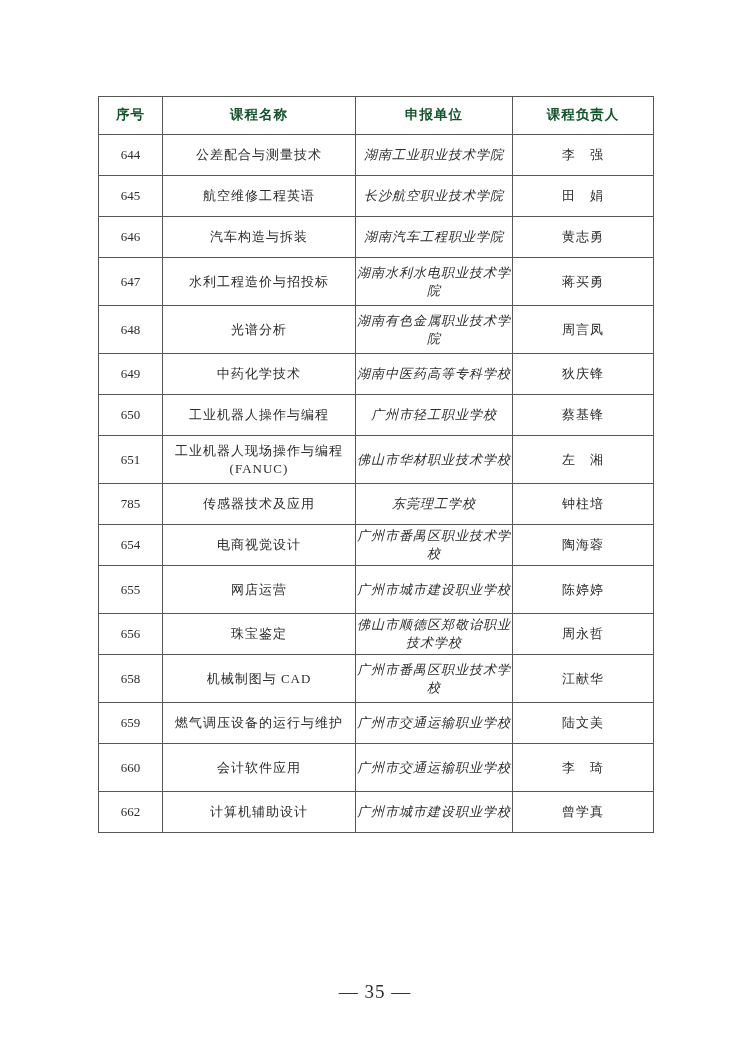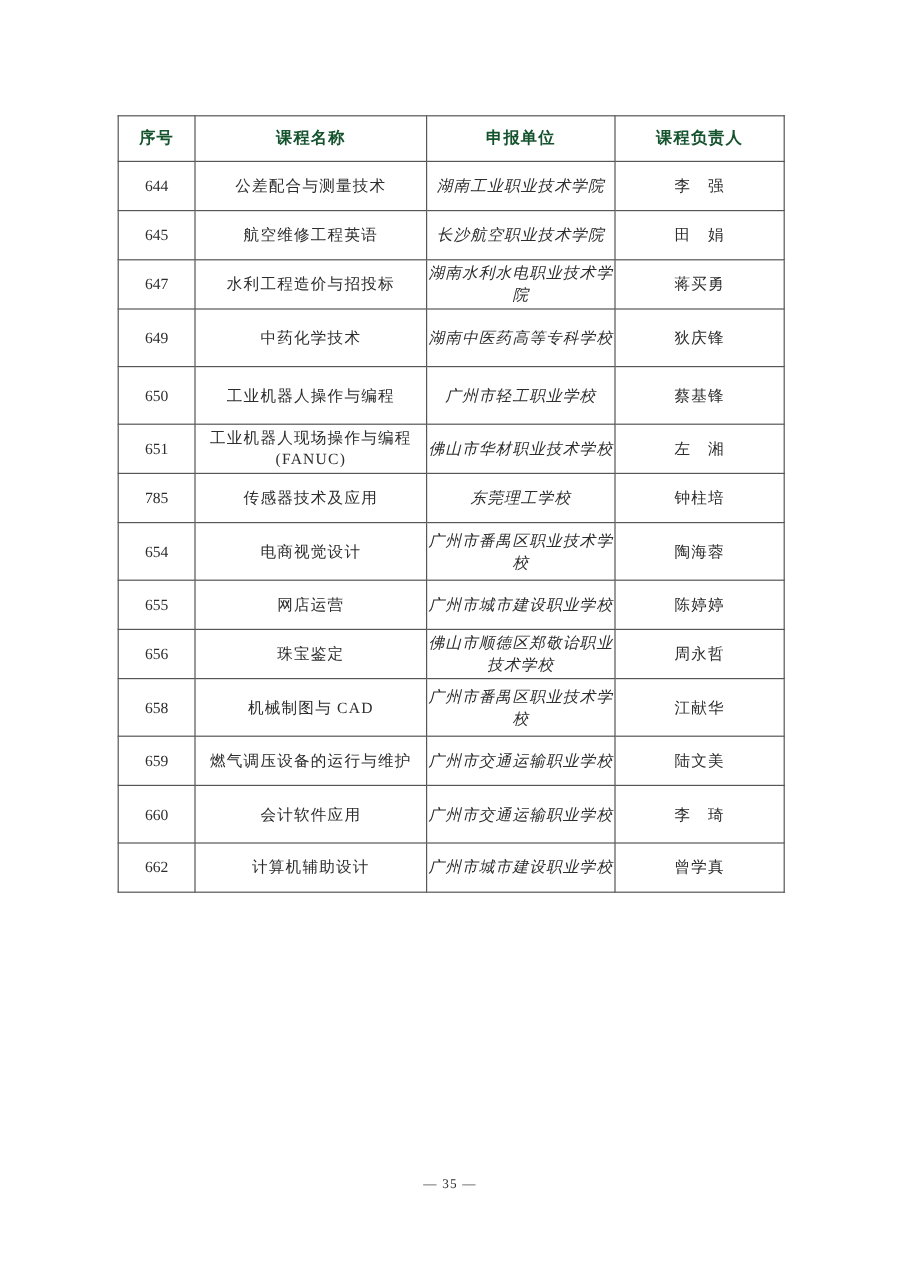--- a/index.html
+++ b/index.html
@@ -56,21 +56,21 @@
   tbody tr:nth-of-type(15),
   tbody tr:nth-of-type(18) { height: 48px; }
   td.no-cell { letter-spacing: 0; }
   td.unit-cell { padding: 1px 1px; font-style: italic; }
   .page-footer {
     position: absolute;
     left: 0;
     width: 750px;
     top: 981px;
     text-align: center;
-    font-size: 11px;
+    font-size: 19px;
     letter-spacing: 1px;
     color: #2d2d2d;
   }
 </style>
 </head>
 <body>
 
 <div class="table-wrap">
   <table class="course-table">
     <colgroup>
@@ -96,28 +96,40 @@
           <td class="leader-cell">李　强</td>
         </tr>
 
         <tr>
           <td class="no-cell">645</td>
           <td class="course-cell">航空维修工程英语</td>
           <td class="unit-cell">长沙航空职业技术学院</td>
           <td class="leader-cell">田　娟</td>
         </tr>
 
+        <tr>
+          <td class="no-cell">646</td>
+          <td class="course-cell">汽车构造与拆装</td>
+          <td class="unit-cell">湖南汽车工程职业学院</td>
+          <td class="leader-cell">黄志勇</td>
+        </tr>
 
         <tr>
           <td class="no-cell">647</td>
           <td class="course-cell">水利工程造价与招投标</td>
           <td class="unit-cell">湖南水利水电职业技术学院</td>
           <td class="leader-cell">蒋买勇</td>
         </tr>
 
+        <tr>
+          <td class="no-cell">648</td>
+          <td class="course-cell">光谱分析</td>
+          <td class="unit-cell">湖南有色金属职业技术学院</td>
+          <td class="leader-cell">周言凤</td>
+        </tr>
 
         <tr>
           <td class="no-cell">649</td>
           <td class="course-cell">中药化学技术</td>
           <td class="unit-cell">湖南中医药高等专科学校</td>
           <td class="leader-cell">狄庆锋</td>
         </tr>
 
         <tr>
           <td class="no-cell">650</td>

